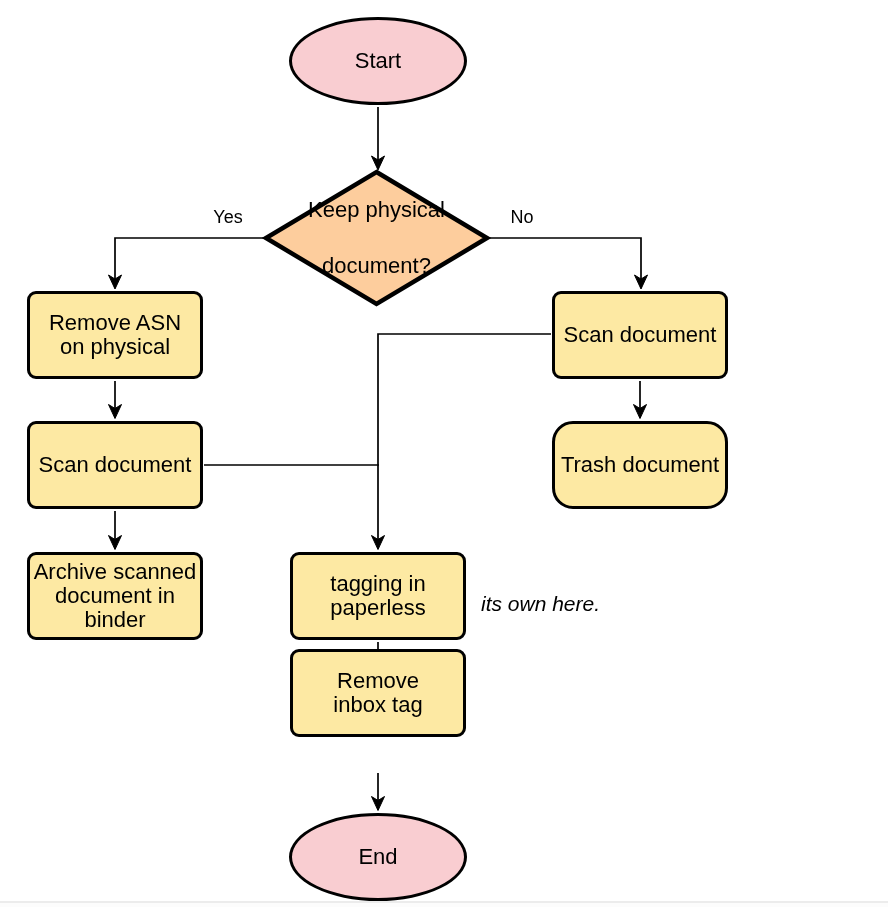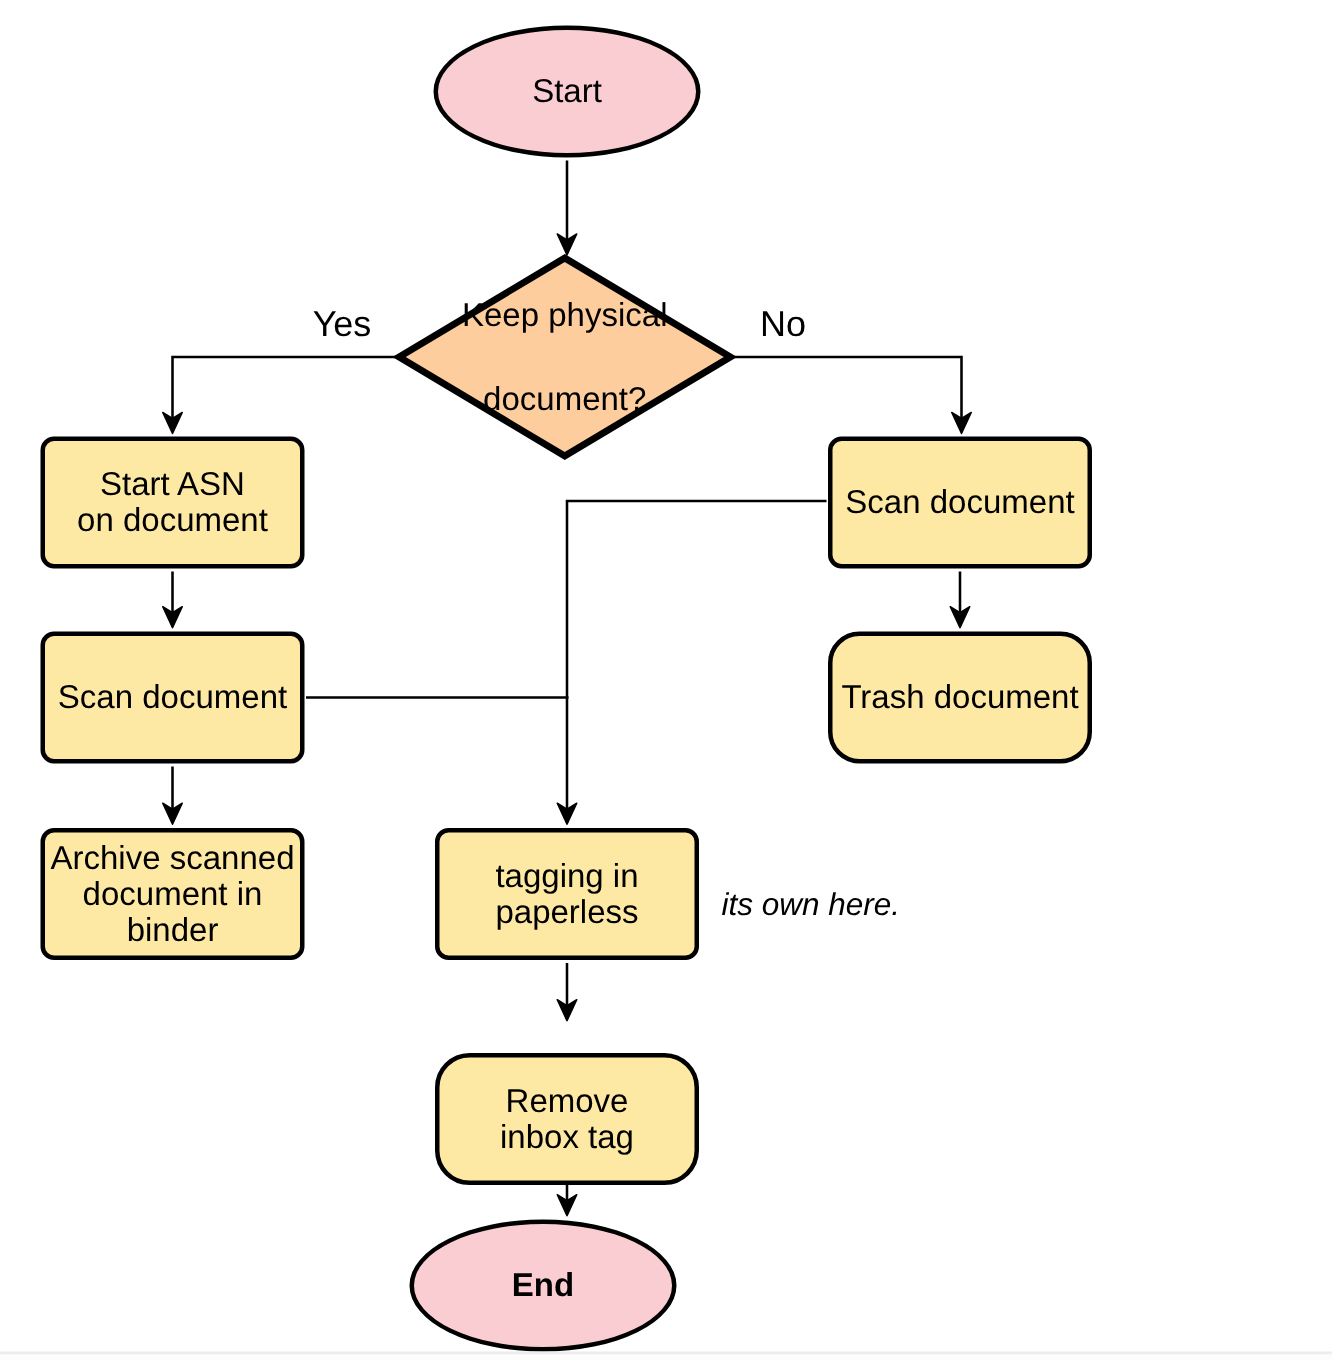--- a/index.html
+++ b/index.html
@@ -39,21 +39,21 @@
     width: 178px; height: 88px;
     background: var(--terminator-fill, #f9cdd1);
     border: 3.5px solid var(--shape-stroke, #000);
     border-radius: 50%;
   }
   .decision-label { background: transparent; border: none; }
 
   .edge-label {
     position: absolute;
     width: 50px; text-align: center;
-    font-size: 24px; line-height: 22px;
+    font-size: 18px; line-height: 22px;
     color: var(--text, #000);
     background: #fff;
   }
 
   .note {
     position: absolute; left: 481px; top: 590px;
     font-style: italic;
     font-size: 21px; line-height: 28px;
     color: var(--text, #000);
   }
@@ -99,22 +99,22 @@
   <div class="node terminator" style="left:289px; top:17px;">
     <span class="line">Start</span>
   </div>
 
   <div class="node decision-label" style="left:266px; top:196px; width:221px; height:84px;gap:32px;">
     <span class="line">Keep physical</span>
     <span class="line">document?</span>
   </div>
 
   <div class="node process" style="left:27px; top:291px;">
-    <span class="line">Start ASN</span>
-    <span class="line">on document</span>
+    <span class="line">Remove ASN</span>
+    <span class="line">on physical</span>
   </div>
 
   <div class="node process" style="left:27px; top:421px;">
     <span class="line">Scan document</span>
   </div>
 
   <div class="node process" style="left:27px; top:552px;">
     <span class="line">Archive scanned</span>
     <span class="line">document in</span>
     <span class="line">binder</span>
@@ -126,26 +126,26 @@
 
   <div class="node process" style="left:552px; top:421px;border-radius:21px;">
     <span class="line">Trash document</span>
   </div>
 
   <div class="node process" style="left:290px; top:552px;">
     <span class="line">tagging in</span>
     <span class="line">paperless</span>
   </div>
 
-  <div class="node process" style="left:290px; top:702px;border-radius:23px;">
+  <div class="node process" style="left:290px; top:649px;">
     <span class="line">Remove</span>
     <span class="line">inbox tag</span>
   </div>
 
-  <div class="node terminator" style="left:273px; top:813px;font-weight:bold;">
+  <div class="node terminator" style="left:289px; top:813px;">
     <span class="line">End</span>
   </div>
 
   <div class="edge-label" style="left:203px; top:206px;">Yes</div>
   <div class="edge-label" style="left:497px; top:206px;">No</div>
 
   <div class="note">
     <div class="note-line">its own here.</div>
   </div>
 

